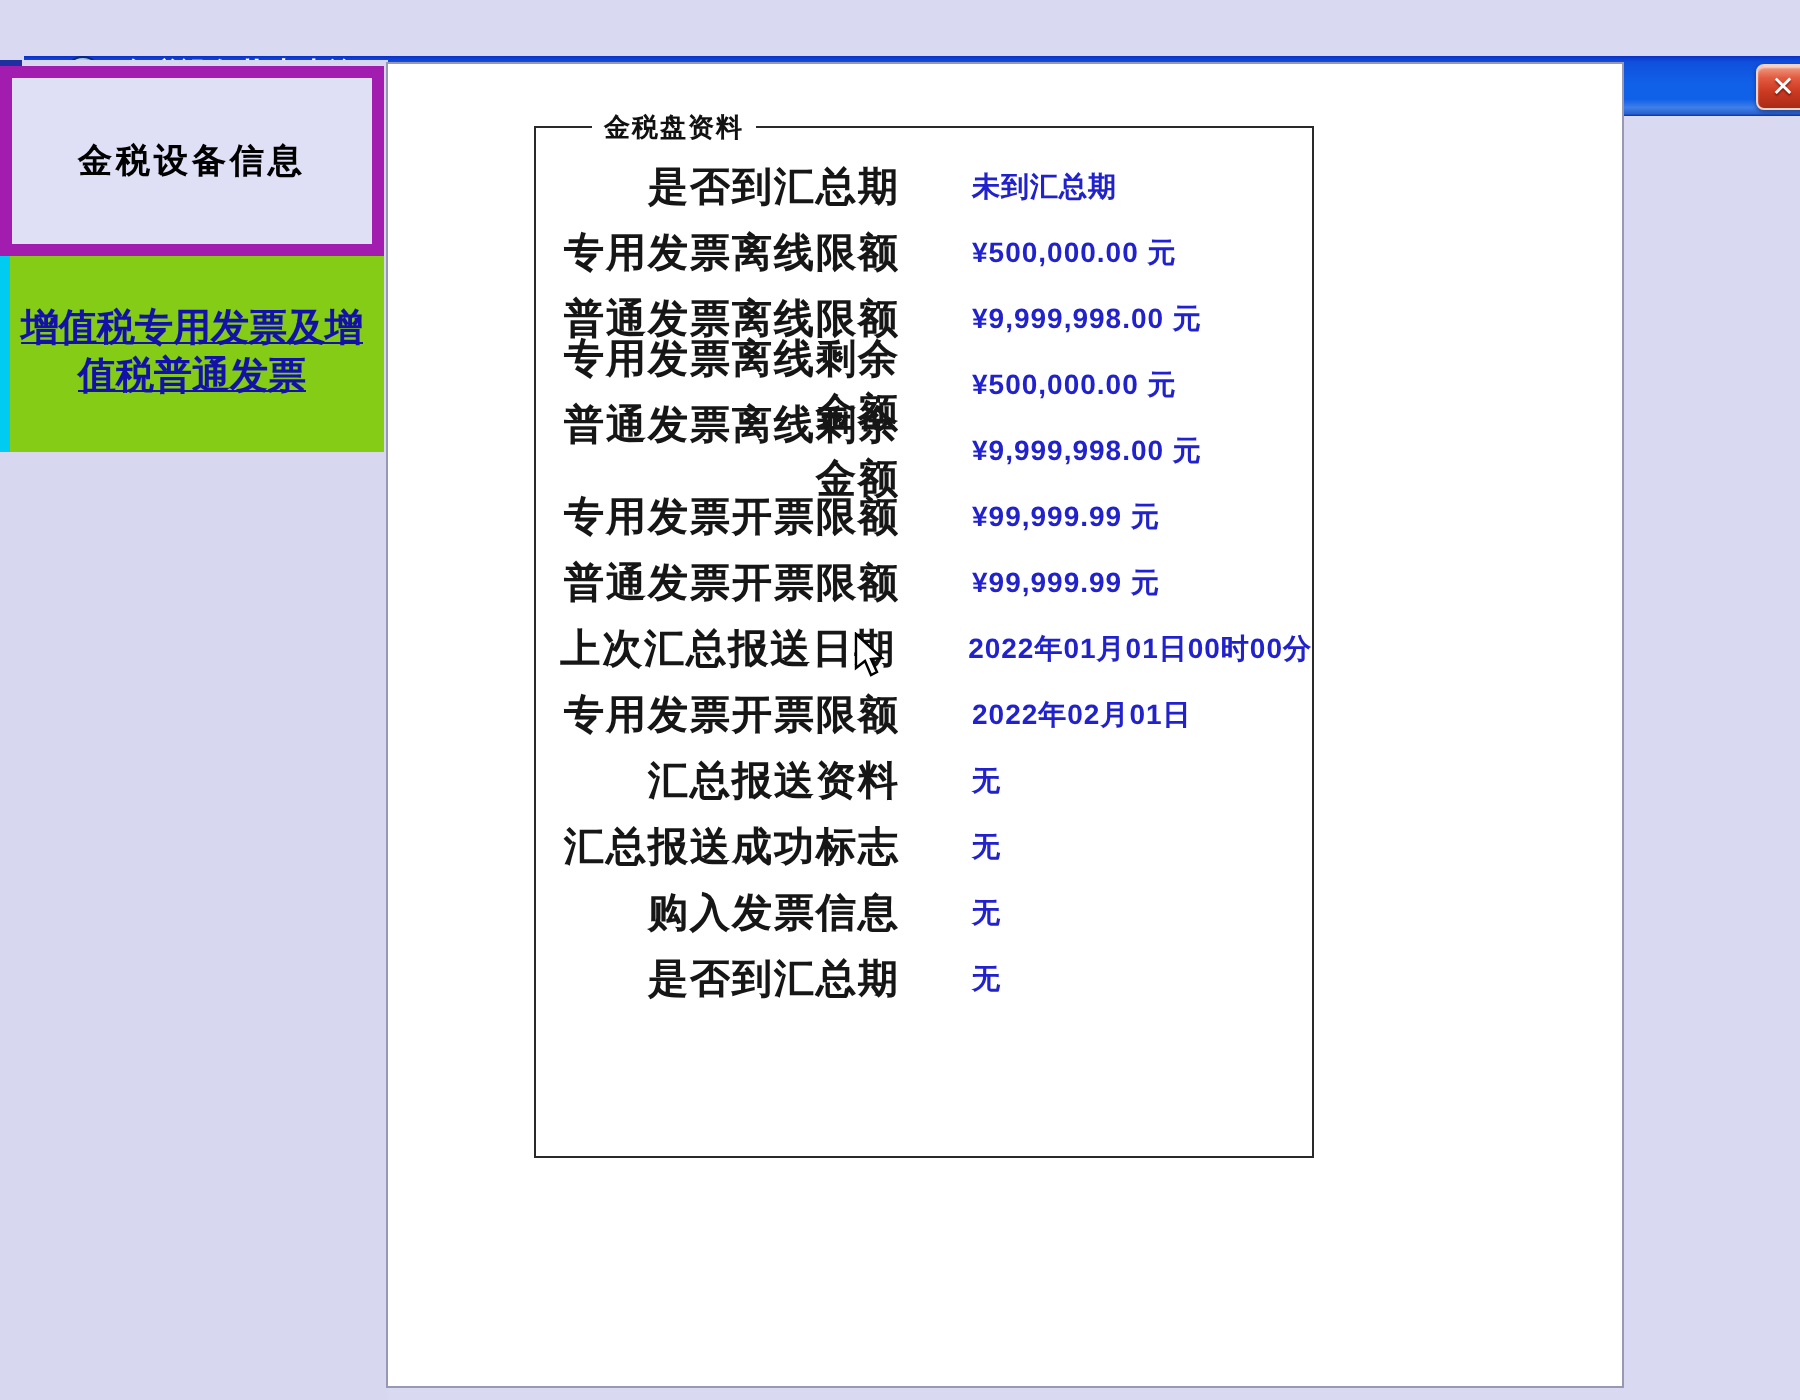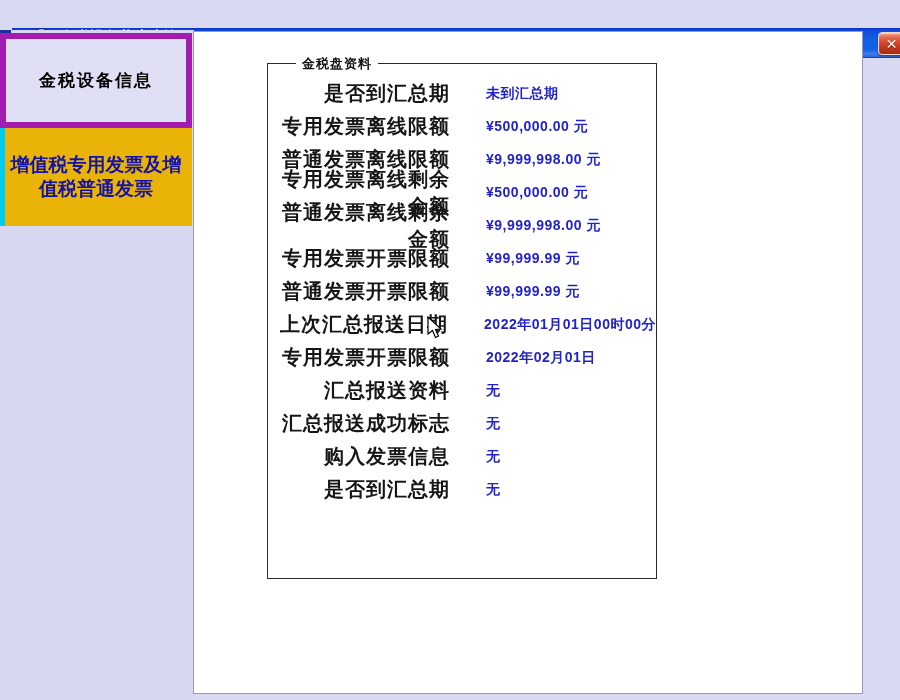--- a/index.html
+++ b/index.html
@@ -55,34 +55,34 @@
   }
   .side-item-1 {
     position: absolute; left: 0; top: 3px; width: 192px; height: 95px;
     background: #dfdff6; border: 6px solid #a21caf;
     display: flex; align-items: center; justify-content: center;
     color: #000000; font-size: 17px; font-weight: bold; letter-spacing: 2px;
     cursor: pointer;
   }
   .side-item-2 {
     position: absolute; left: 0; top: 98px; width: 192px; height: 98px;
-    background: #eab308;
+    background: #84cc16;
     display: flex; align-items: center; justify-content: center;
     text-align: center;
     color: #1212a8; font-size: 19px; font-weight: bold; line-height: 1.25;
-    cursor: pointer; padding: 0 6px;
+    cursor: pointer; padding: 0 6px; text-decoration: underline;
   }
   .side-item-2 .stripe {
     position: absolute; left: 0; top: 0; width: 5px; height: 100%;
     background: #00ccf2;
   }
 
   
   .main-panel {
-    position: absolute; left: 193px; top: 31px; width: 670px; height: 663px;
+    position: absolute; left: 193px; top: 31px; width: 619px; height: 663px;
     background: #ffffff; border: 1px solid #9898b4;
   }
 
   
   .groupbox {
     position: absolute; left: 73px; top: 31px; width: 390px; height: 516px;
     border: 1px solid #2a2a2a;
   }
   .groupbox-legend {
     position: absolute; left: 28px; top: -9px;

